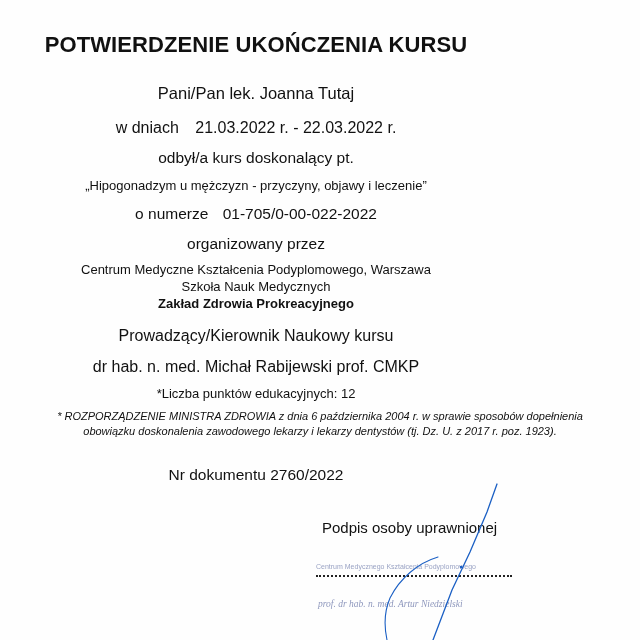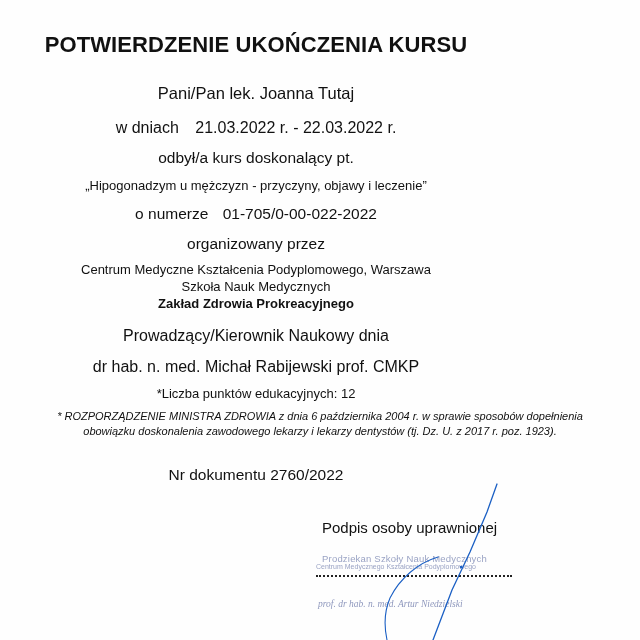--- a/index.html
+++ b/index.html
@@ -131,33 +131,32 @@
     <span class="lbl">o numerze</span>
     <span>01-705/0-00-022-2022</span>
   </div>
 
   <div class="line org-label">organizowany przez</div>
 
   <div class="line org1">Centrum Medyczne Kształcenia Podyplomowego, Warszawa</div>
   <div class="line org2">Szkoła Nauk Medycznych</div>
   <div class="line org3">Zakład Zdrowia Prokreacyjnego</div>
 
-  <div class="line lead-label">Prowadzący/Kierownik Naukowy dnia</div>
+  <div class="line lead-label">Prowadzący/Kierownik Naukowy kursu</div>
 
   <div class="line lead-name">dr hab. n. med. Michał Rabijewski prof. CMKP</div>
 
   <div class="line points">*Liczba punktów edukacyjnych: 12</div>
 
   <div class="regulation">* ROZPORZĄDZENIE MINISTRA ZDROWIA z dnia 6 października 2004 r. w sprawie sposobów dopełnienia obowiązku doskonalenia zawodowego lekarzy i lekarzy dentystów (tj. Dz. U. z 2017 r. poz. 1923).</div>
 
   <div class="line doc-number">Nr dokumentu 2760/2022</div>
 
   <div class="sig-label">Podpis osoby uprawnionej</div>
 
-  <div class="stamp-line1">Prodziekan Szkoły Nauk Medycznych</div>
   <div class="stamp-line2">Centrum Medycznego Kształcenia Podyplomowego</div>
 
   <div class="dotted"></div>
 
   <div class="stamp-name">prof. dr hab. n. med. Artur Niedzielski</div>
 
   <svg class="signature-svg" viewBox="0 0 640 640">
     <path d="M497 484 L487 512 L470 552 L452 590 L433 640" stroke="#1a5fc4" stroke-width="1.3" fill="none" stroke-linecap="round"></path>
     <path d="M438 557 C418 563 400 578 390 598 C384 612 384 626 387 640" stroke="#1a5fc4" stroke-width="1.1" fill="none" stroke-linecap="round"></path>
     <circle cx="461" cy="567" r="1.2" fill="#1a5fc4"></circle>

